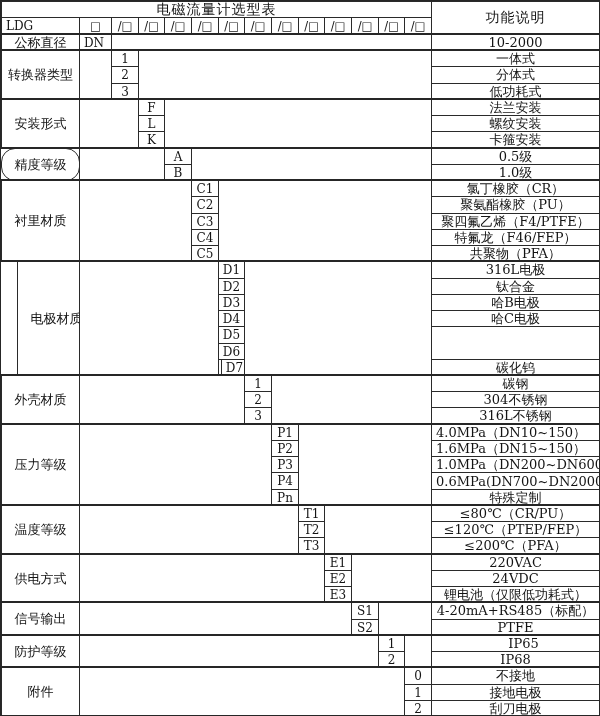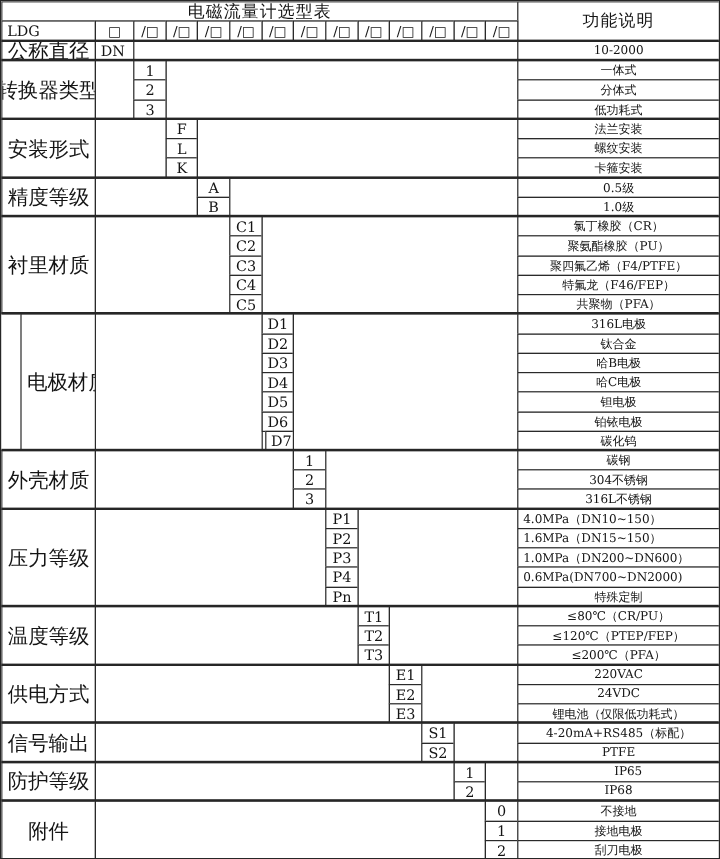--- a/index.html
+++ b/index.html
@@ -20,23 +20,23 @@
     background:#fff;
     display:flex;
     align-items:center;
     justify-content:center;
     white-space:nowrap;
     overflow:hidden;
     font-family:"DejaVu Serif","Liberation Serif",serif;
   }
   .title{font-size:14px;letter-spacing:1px;}
   .fheader{font-size:14px;letter-spacing:1px;}
-  .label{font-size:17px;}
+  .label{font-size:13px;}
   .code{font-size:12px;}
-  .desc{font-size:10px;text-align:center;}
+  .desc{font-size:13px;text-align:center;}
   .slot{font-size:11.5px;font-family:"DejaVu Sans","Liberation Sans",sans-serif;letter-spacing:0;}
   .left{justify-content:flex-start;padding-left:4px;}
   .empty{background:#fff;}
   .sep{
     position:absolute;
     left:0;width:599px;height:2px;
     background:#262626;
     z-index:5;
   }
 </style>
@@ -78,21 +78,21 @@
     <div class="cell label" style="left: 0px; top: 98px; width: 79px; height: 50px;">安装形式</div>
     <div class="cell empty" style="left: 78px; top: 98px; width: 60px; height: 50px;"></div>
     <div class="cell code" style="left: 137px; top: 98px; width: 27px; height: 17px;">F</div>
     <div class="cell code" style="left: 137px; top: 114px; width: 27px; height: 17px;">L</div>
     <div class="cell code" style="left: 137px; top: 130px; width: 27px; height: 18px;">K</div>
     <div class="cell empty" style="left: 163px; top: 98px; width: 268px; height: 50px;"></div>
     <div class="cell desc" style="left: 430px; top: 114px; width: 169px; height: 17px;">螺纹安装</div>
     <div class="cell desc" style="left: 430px; top: 98px; width: 169px; height: 17px;">法兰安装</div>
     <div class="cell desc" style="left: 430px; top: 130px; width: 169px; height: 18px;">卡箍安装</div>
     <div class="sep" style="top: 97px; background: rgb(38, 38, 38);"></div>
-    <div class="cell label" style="left: 0px; top: 147px; width: 79px; height: 33px;">精度等级</div>
+    <div class="cell label" style="left: 0px; top: 147px; width: 79px; height: 33px; border-radius: 14px;">精度等级</div>
     <div class="cell empty" style="left: 78px; top: 147px; width: 86px; height: 33px;"></div>
     <div class="cell code" style="left: 163px; top: 147px; width: 28px; height: 17px;">A</div>
     <div class="cell code" style="left: 163px; top: 163px; width: 28px; height: 17px;">B</div>
     <div class="cell empty" style="left: 190px; top: 147px; width: 241px; height: 33px;"></div>
     <div class="cell desc" style="left: 430px; top: 147px; width: 169px; height: 17px;">0.5级</div>
     <div class="cell desc" style="left: 430px; top: 163px; width: 169px; height: 17px;">1.0级</div>
     <div class="sep" style="top: 146px; background: rgb(38, 38, 38);"></div>
     <div class="cell label" style="left: 0px; top: 179px; width: 79px; height: 82px;">衬里材质</div>
     <div class="cell empty" style="left: 78px; top: 179px; width: 113px; height: 82px;"></div>
     <div class="cell code" style="left: 190px; top: 179px; width: 28px; height: 17px;">C1</div>
@@ -114,22 +114,20 @@
     <div class="cell code" style="left: 217px; top: 293px; width: 27px; height: 17px;">D3</div>
     <div class="cell code" style="left: 217px; top: 309px; width: 27px; height: 17px;">D4</div>
     <div class="cell code" style="left: 217px; top: 325px; width: 27px; height: 18px;">D5</div>
     <div class="cell code" style="left: 217px; top: 342px; width: 27px; height: 17px;">D6</div>
     <div class="cell code" style="left: 220px; top: 358px; width: 27px; height: 17px;">D7</div>
     <div class="cell empty" style="left: 243px; top: 260px; width: 188px; height: 115px;"></div>
     <div class="cell desc" style="left: 430px; top: 260px; width: 169px; height: 18px;">316L电极</div>
     <div class="cell desc" style="left: 430px; top: 277px; width: 169px; height: 17px;">钛合金</div>
     <div class="cell desc" style="left: 430px; top: 293px; width: 169px; height: 17px;">哈B电极</div>
     <div class="cell desc" style="left: 430px; top: 309px; width: 169px; height: 17px;">哈C电极</div>
-    <div class="cell desc" style="left: 430px; top: 325px; width: 169px; height: 18px;">钽电极</div>
-    <div class="cell desc" style="left: 430px; top: 342px; width: 169px; height: 17px;">铂铱电极</div>
     <div class="cell desc" style="left: 430px; top: 358px; width: 169px; height: 17px;">碳化钨</div>
     <div class="sep" style="top: 259px; background: rgb(38, 38, 38);"></div>
     <div class="cell label" style="left: 0px; top: 374px; width: 79px; height: 50px;">外壳材质</div>
     <div class="cell empty" style="left: 78px; top: 374px; width: 166px; height: 50px;"></div>
     <div class="cell code" style="left: 243px; top: 374px; width: 28px; height: 17px;">1</div>
     <div class="cell code" style="left: 243px; top: 390px; width: 28px; height: 17px;">2</div>
     <div class="cell code" style="left: 243px; top: 406px; width: 28px; height: 18px;">3</div>
     <div class="cell empty" style="left: 270px; top: 374px; width: 161px; height: 50px;"></div>
     <div class="cell desc" style="left: 430px; top: 374px; width: 169px; height: 17px;">碳钢</div>
     <div class="cell desc" style="left: 430px; top: 390px; width: 169px; height: 17px;">304不锈钢</div>

